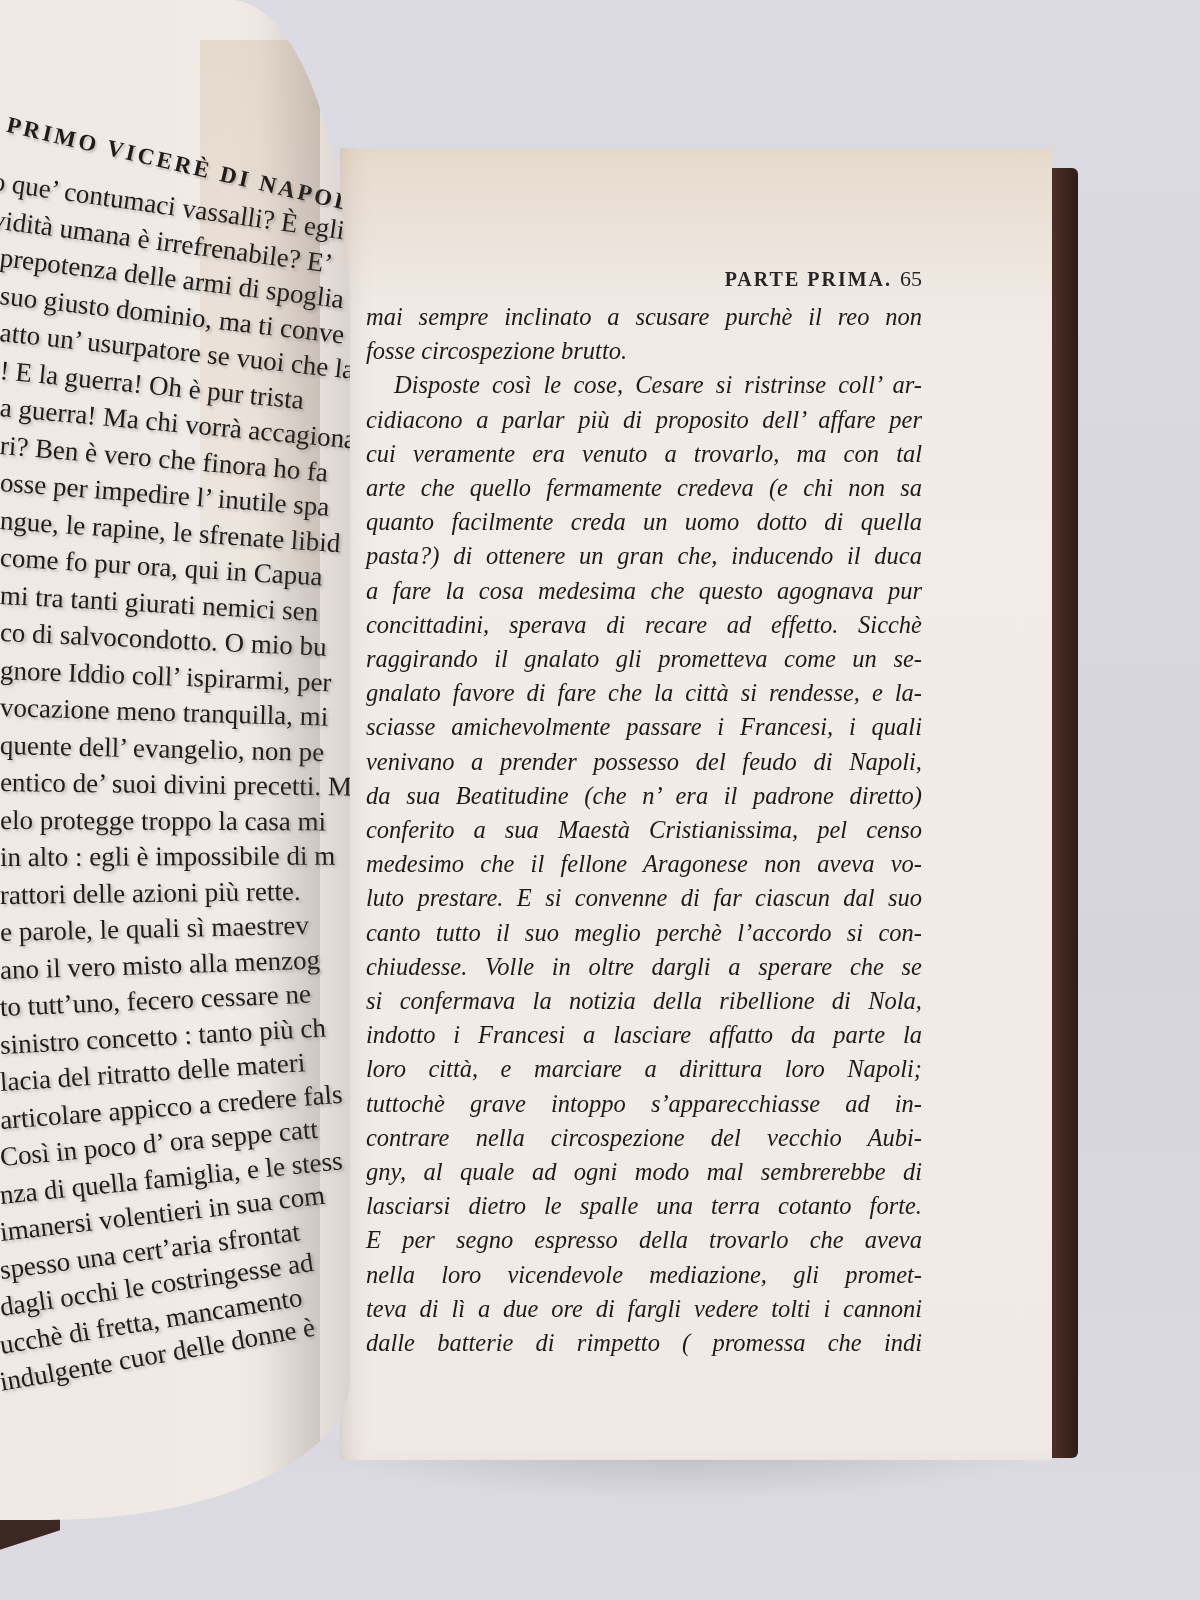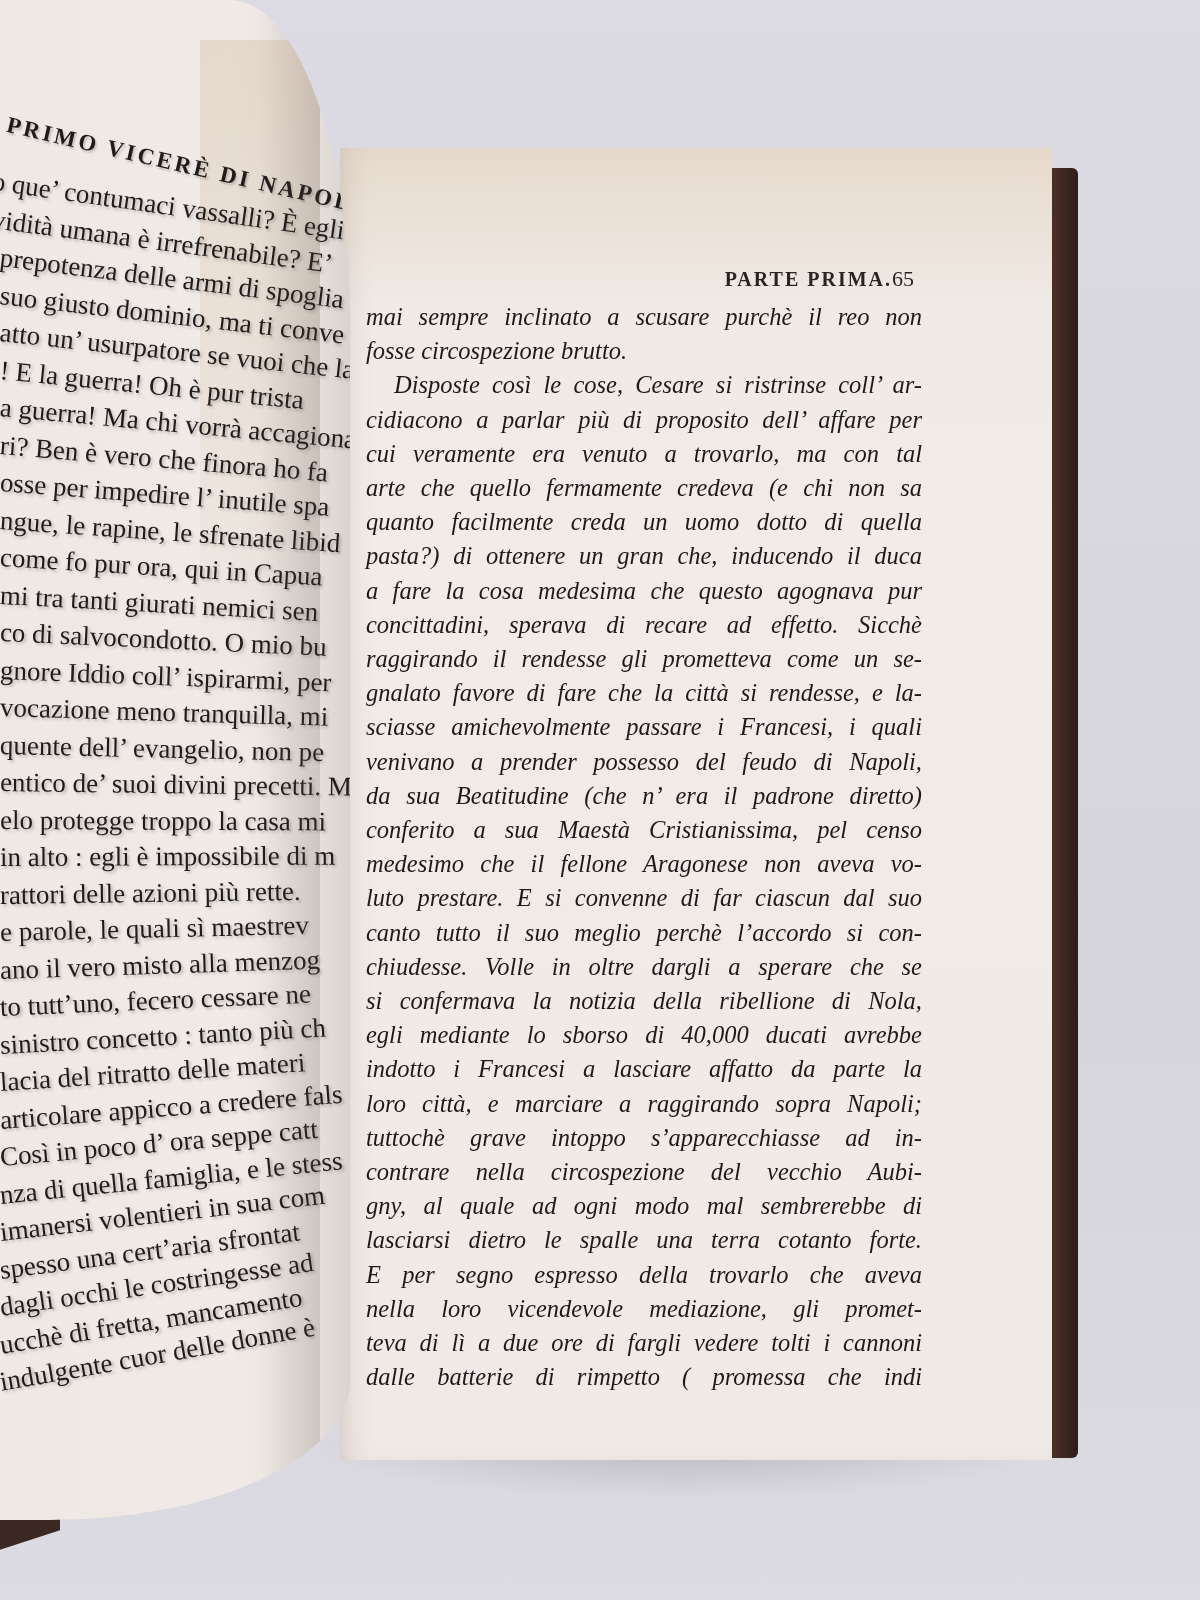--- a/index.html
+++ b/index.html
@@ -80,21 +80,21 @@
     .running-head .title {
       flex: 1;
       text-align: right;
       font-variant: small-caps;
       font-weight: bold;
     }
     .running-head .page-no {
       font-size: 22px;
       letter-spacing: 0;
       position: relative;
-      left: 0px;
+      left: 8px;
     }
     .right-text {
       position: absolute;
       left: 26px;
       top: 152px;
       width: 556px;
       font-size: 24.5px;
       line-height: 34.2px;
       color: #1f1a19;
     }
@@ -185,34 +185,33 @@
       <span class="line">mai sempre inclinato a scusare purchè il reo non</span>
       <span class="line last-in-para">fosse circospezione brutto.</span>
       <span class="line indent">Disposte così le cose, Cesare si ristrinse coll’ ar-</span>
       <span class="line">cidiacono a parlar più di proposito dell’ affare per</span>
       <span class="line">cui veramente era venuto a trovarlo, ma con tal</span>
       <span class="line">arte che quello fermamente credeva (e chi non sa</span>
       <span class="line">quanto facilmente creda un uomo dotto di quella</span>
       <span class="line">pasta?) di ottenere un gran che, inducendo il duca</span>
       <span class="line">a fare la cosa medesima che questo agognava pur</span>
       <span class="line">concittadini, sperava di recare ad effetto. Sicchè</span>
-      <span class="line">raggirando il rendesse gli prometteva come un se-</span>
+      <span class="line">raggirando il gnalato gli prometteva come un se-</span>
       <span class="line">gnalato favore di fare che la città si rendesse, e la-</span>
       <span class="line">sciasse amichevolmente passare i Francesi, i quali</span>
       <span class="line">venivano a prender possesso del feudo di Napoli,</span>
       <span class="line">da sua Beatitudine (che n’ era il padrone diretto)</span>
       <span class="line">conferito a sua Maestà Cristianissima, pel censo</span>
       <span class="line">medesimo che il fellone Aragonese non aveva vo-</span>
       <span class="line">luto prestare. E si convenne di far ciascun dal suo</span>
       <span class="line">canto tutto il suo meglio perchè l’accordo si con-</span>
       <span class="line">chiudesse. Volle in oltre dargli a sperare che se</span>
       <span class="line">si confermava la notizia della ribellione di Nola,</span>
-      <span class="line">egli mediante lo sborso di 40,000 ducati avrebbe</span>
       <span class="line">indotto i Francesi a lasciare affatto da parte la</span>
-      <span class="line">loro città, e marciare a raggirando sopra Napoli;</span>
+      <span class="line">loro città, e marciare a dirittura loro Napoli;</span>
       <span class="line">tuttochè grave intoppo s’apparecchiasse ad in-</span>
       <span class="line">contrare nella circospezione del vecchio Aubi-</span>
       <span class="line">gny, al quale ad ogni modo mal sembrerebbe di</span>
       <span class="line">lasciarsi dietro le spalle una terra cotanto forte.</span>
       <span class="line">E per segno espresso della trovarlo che aveva</span>
       <span class="line">nella loro vicendevole mediazione, gli promet-</span>
       <span class="line">teva di lì a due ore di fargli vedere tolti i cannoni</span>
       <span class="line">dalle batterie di rimpetto ( promessa che indi</span>
     </div>
 </div>

